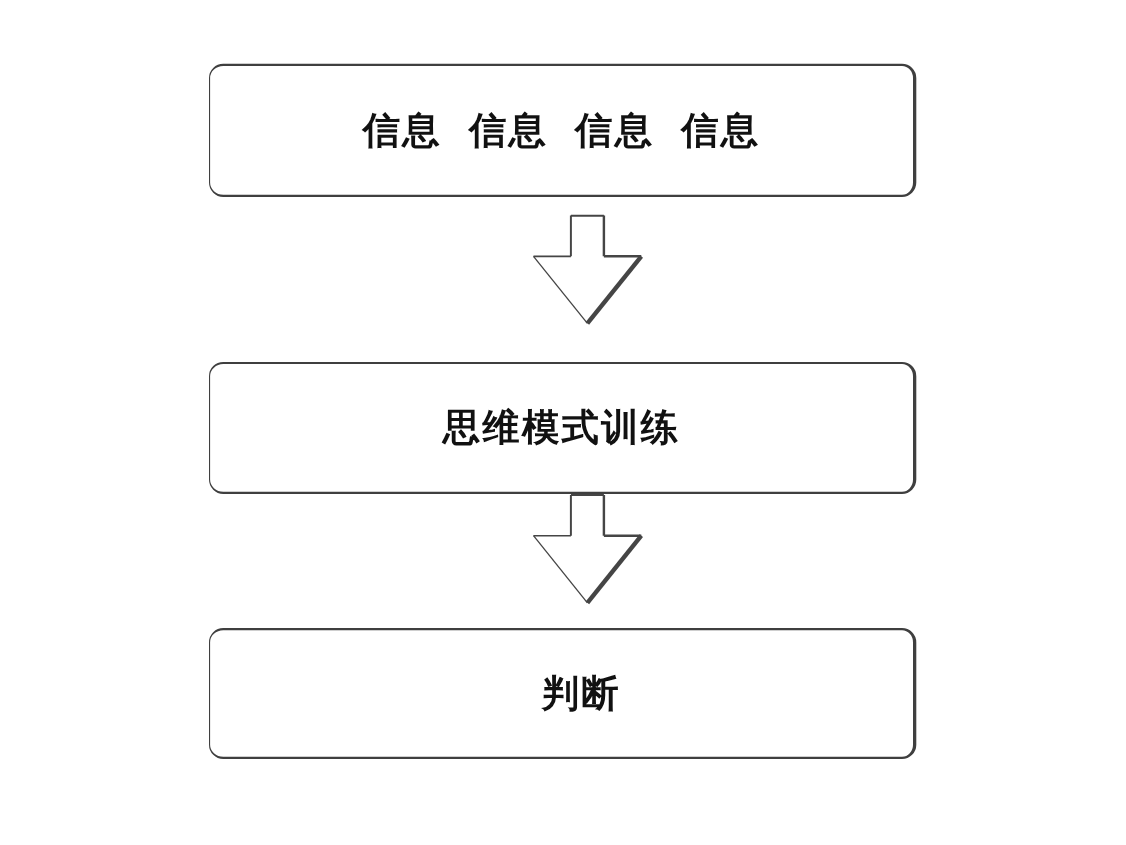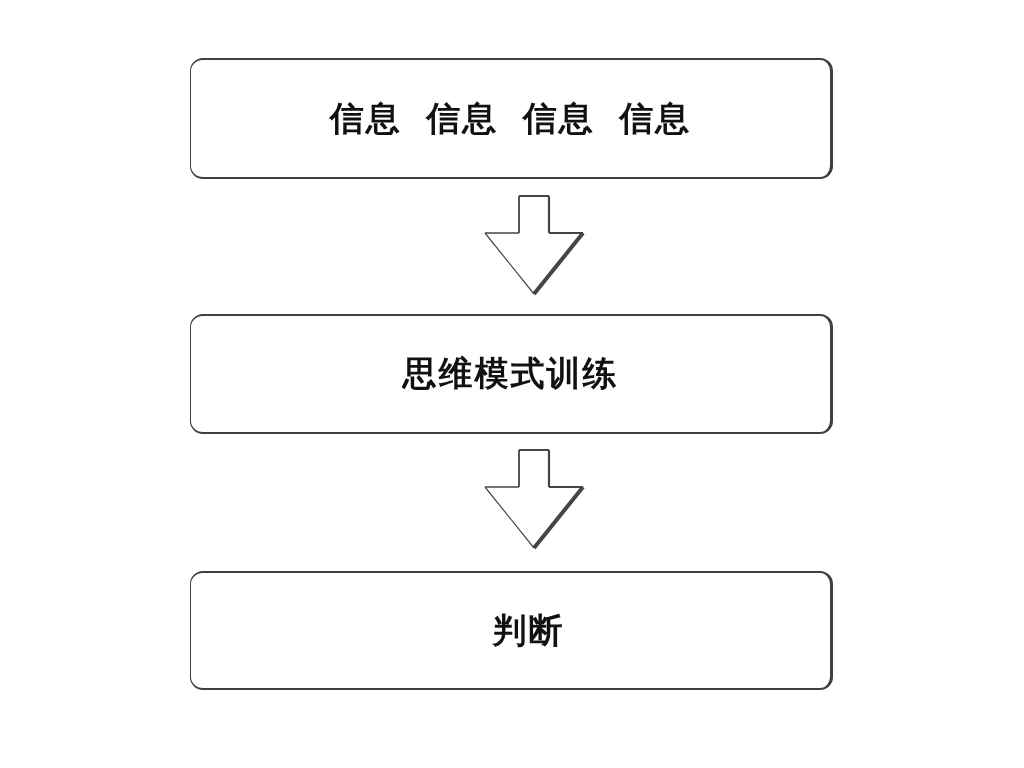--- a/index.html
+++ b/index.html
@@ -34,21 +34,21 @@
   }
   .flow-box .box-label {
     font-size: 34px;
     font-weight: 700;
     color: #111111;
     letter-spacing: 2px;
     word-spacing: 14px;
     white-space: nowrap;
   }
   #box-information { top: 58px;  height: 121px; }
-  #box-training    { top: 314px; height: 120px; justify-content: center; }
+  #box-training    { top: 329px; height: 120px; justify-content: center; }
   #box-judgment    { top: 571px; height: 119px; padding-left: 36px; }
   .down-arrow {
     position: absolute;
     left: 482px;
     width: 104px;
     height: 102px;
   }
   #arrow-1 { top: 195px; }
   #arrow-2 { top: 449px; }
   .down-arrow svg { display: block; width: 100%; height: 100%; }

